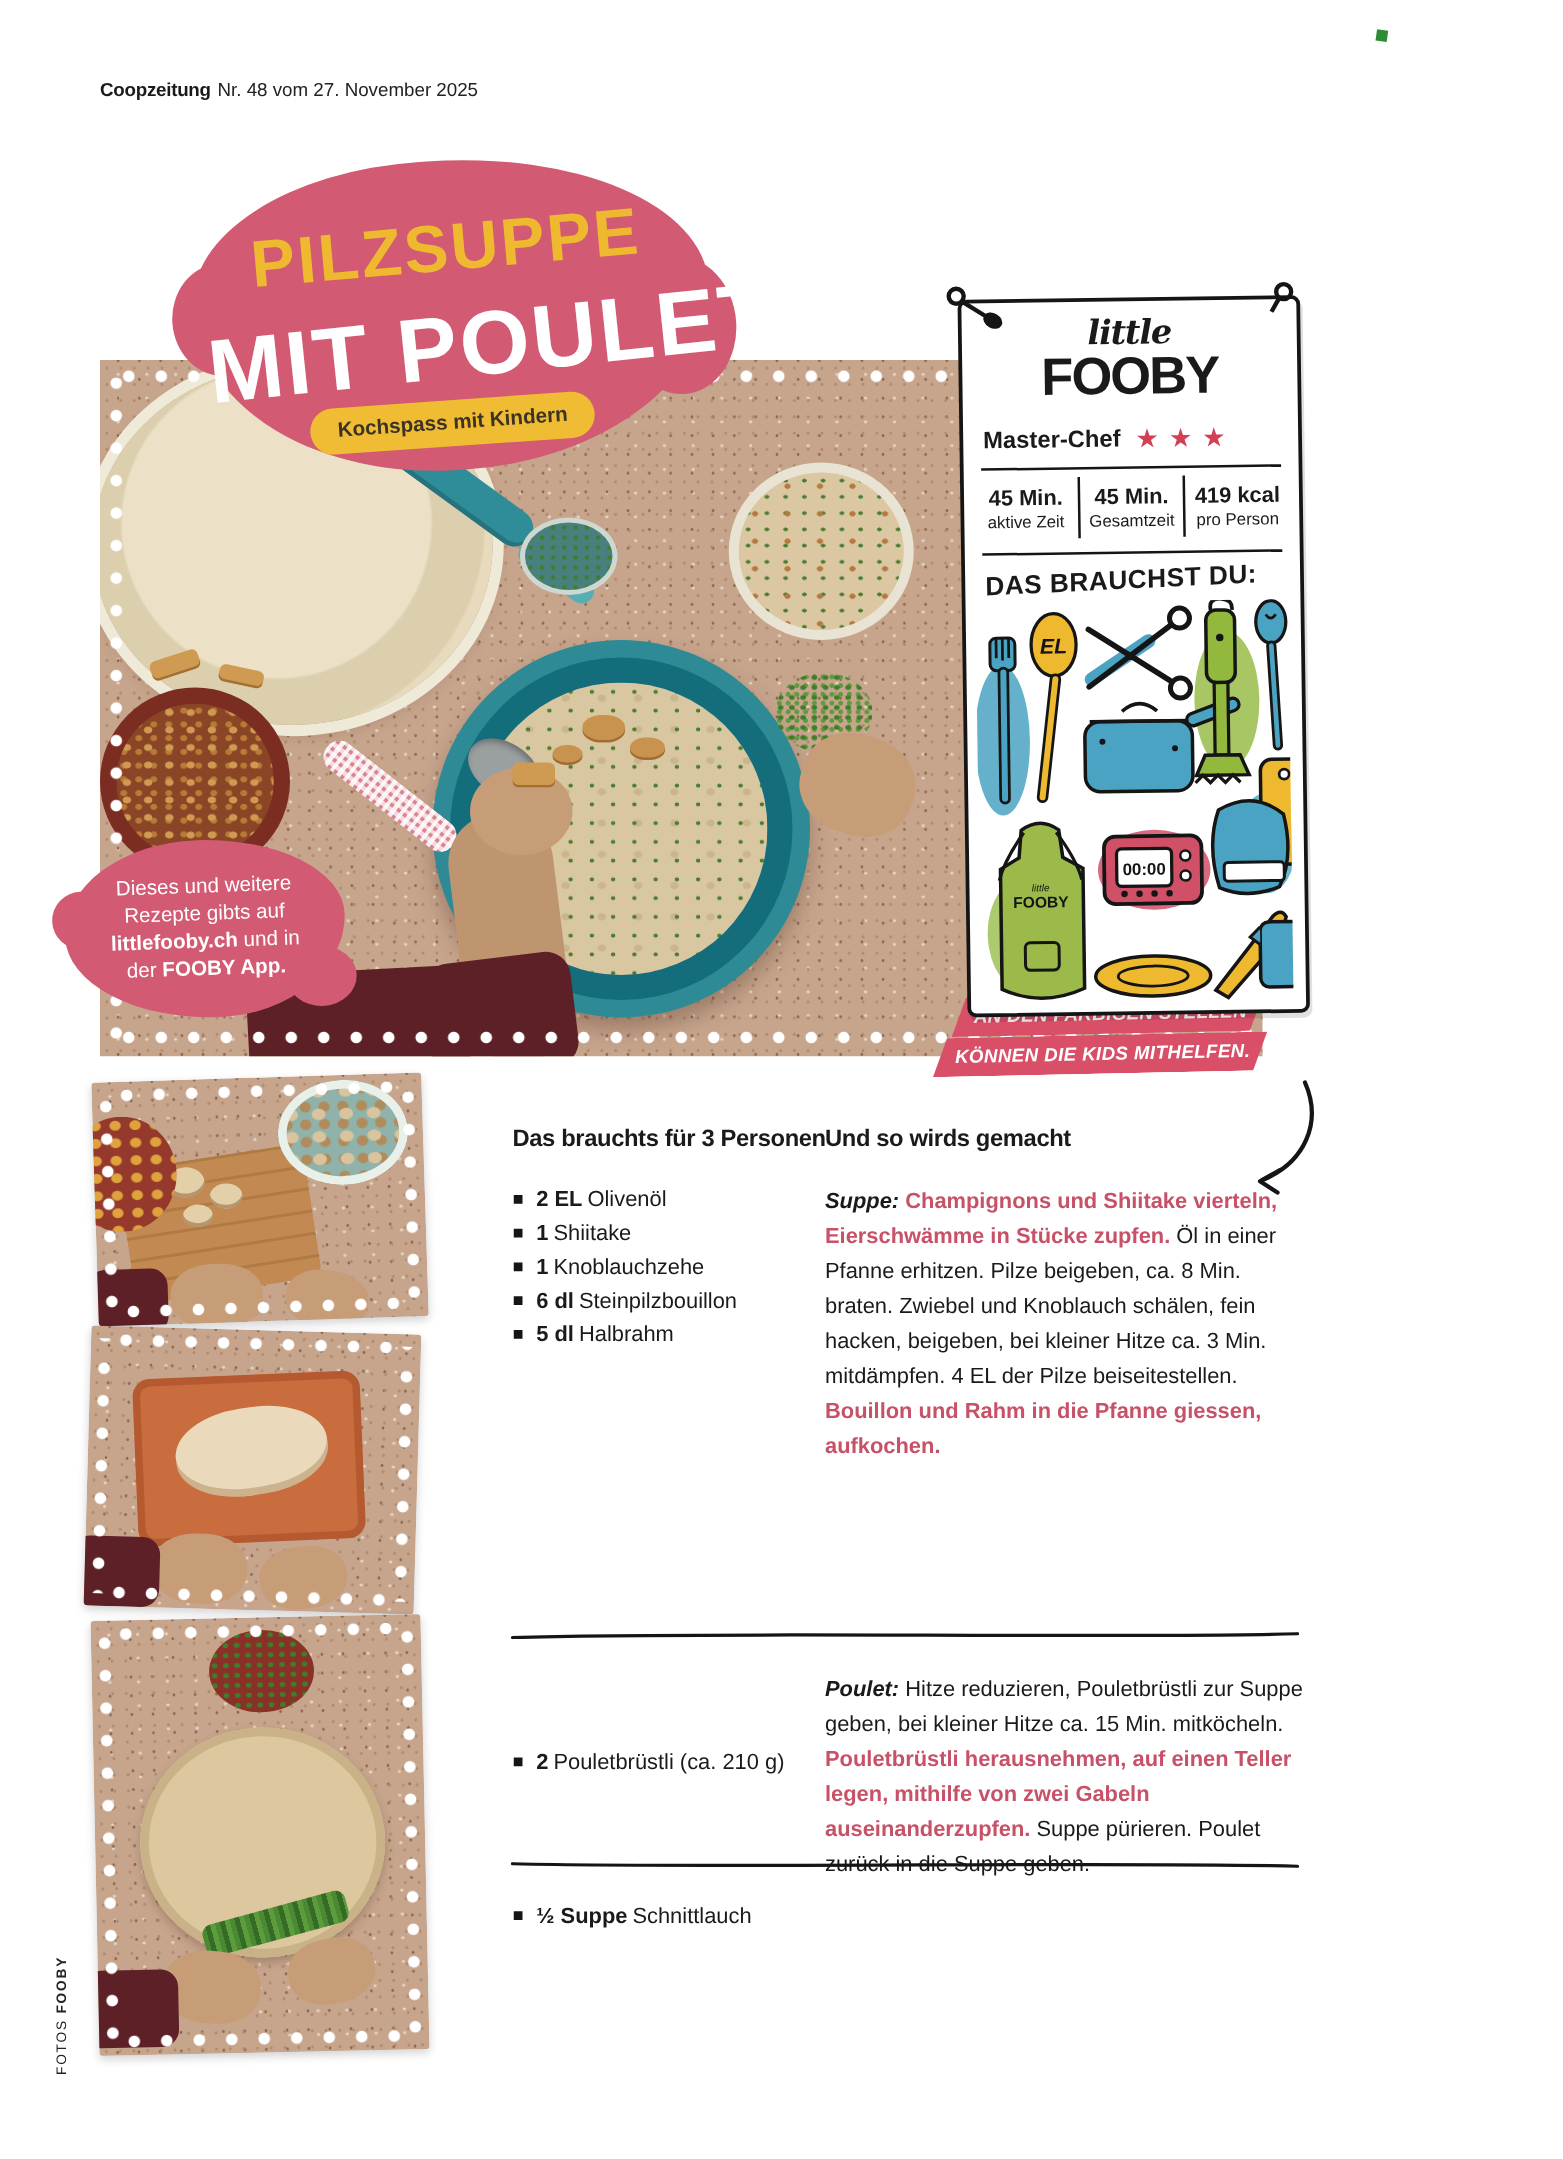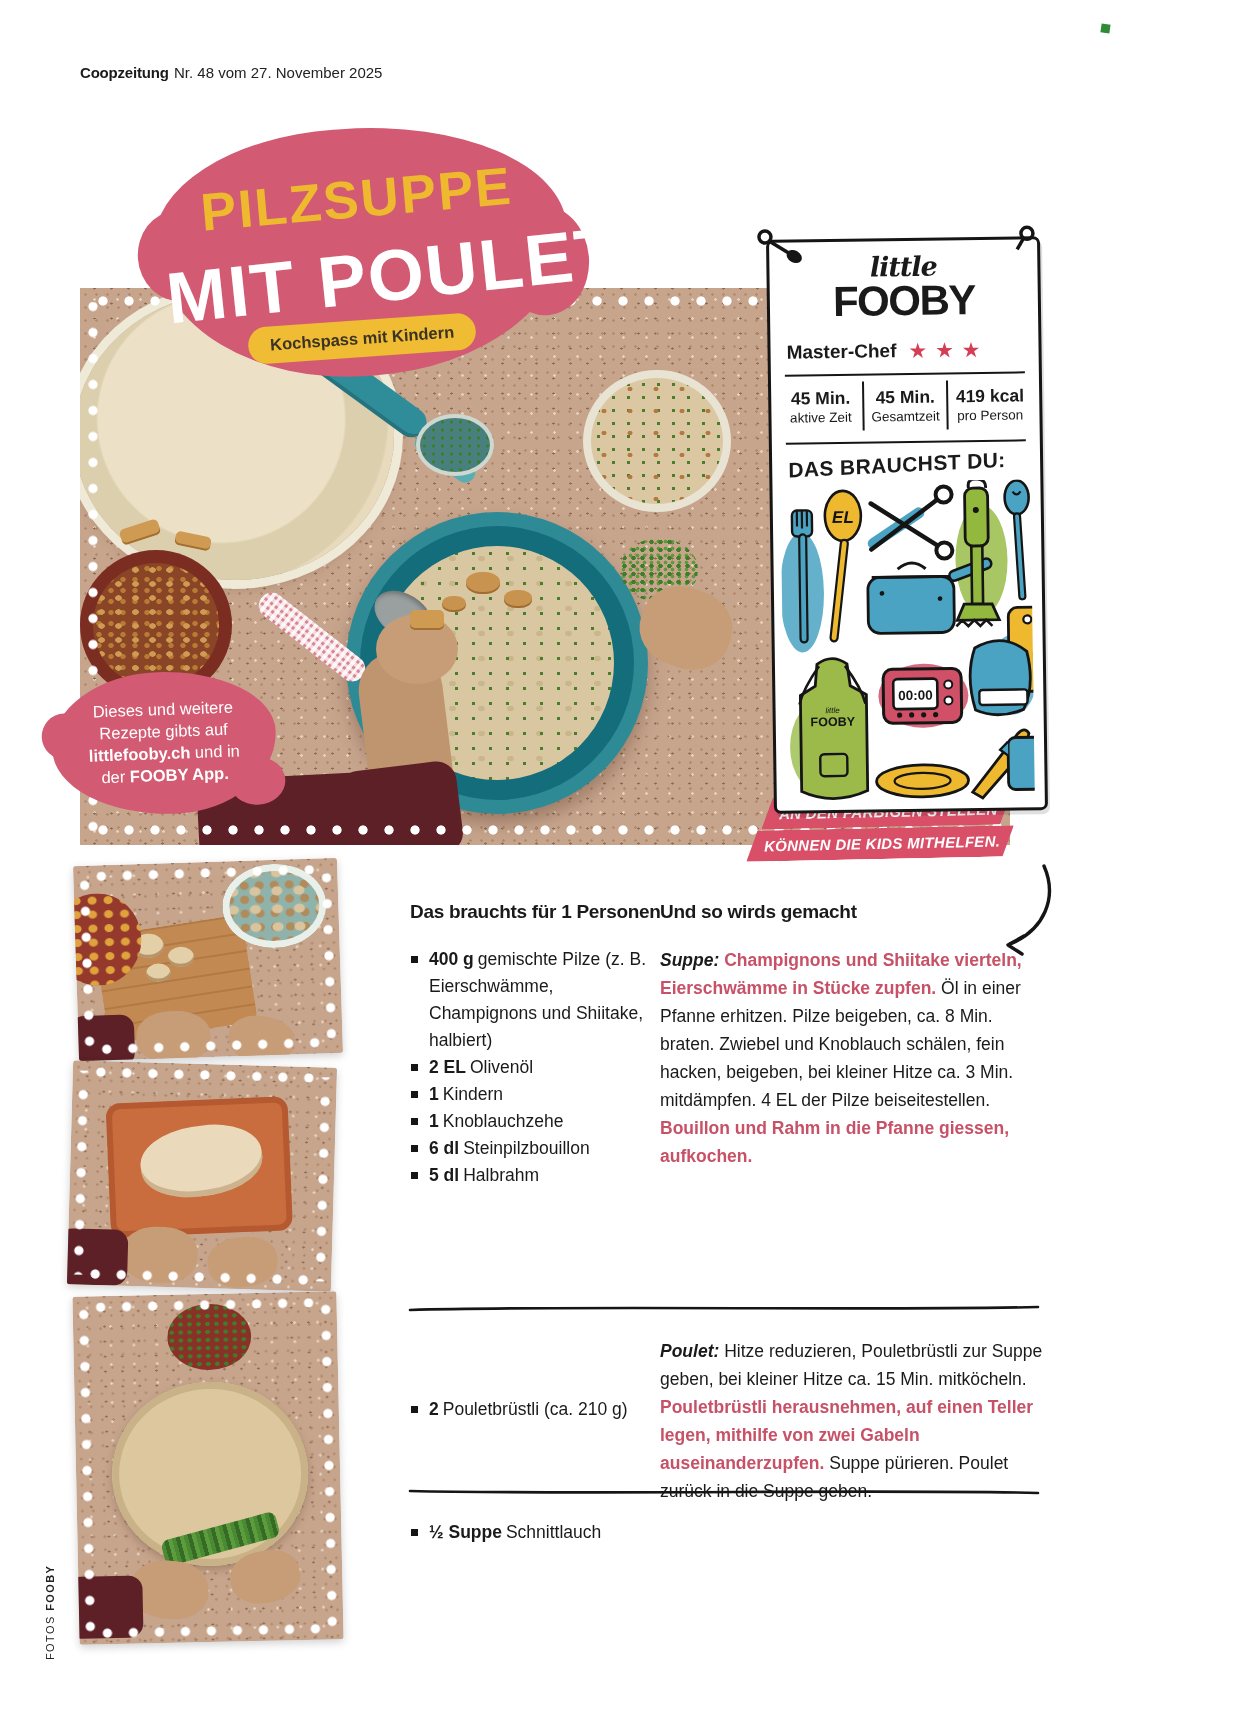--- a/index.html
+++ b/index.html
@@ -350,27 +350,26 @@
         <path d="M224,262 l-8,8 8,6" fill="#4aa3c2" stroke="#151515" stroke-width="2.4"></path>
       </g>
     </svg>
   </div>
 
   <svg id="arrow" class="abs" width="78" height="100">
     <path d="M62,6 C76,38 62,70 28,84" fill="none" stroke="#151515" stroke-width="3.4" stroke-linecap="round"></path>
     <path d="M42,76 L26,85 L40,94" fill="none" stroke="#151515" stroke-width="3.4" stroke-linecap="round" stroke-linejoin="round"></path>
   </svg>
 
-  <div class="abs colhead ch1">Das brauchts für 1 Personen</div>
+  <div class="abs colhead ch1">Das brauchts für 3 Personen</div>
   <div class="abs colhead ch2">Und so wirds gemacht</div>
 
   <ul class="abs ing-list g1">
-    <li><span class="qty">400 g</span><span>gemischte Pilze (z. B. Eierschwämme, Champignons und Shiitake, halbiert)</span></li>
     <li><span class="qty">2 EL</span><span>Olivenöl</span></li>
-    <li><span class="qty">1</span><span>Kindern</span></li>
+    <li><span class="qty">1</span><span>Shiitake</span></li>
     <li><span class="qty">1</span><span>Knoblauchzehe</span></li>
     <li><span class="qty">6 dl</span><span>Steinpilzbouillon</span></li>
     <li><span class="qty">5 dl</span><span>Halbrahm</span></li>
   </ul>
 
   <p class="abs step s1">
     <b class="lbl">Suppe:</b><span class="hl"> Champignons und Shiitake vierteln, Eierschwämme in Stücke zupfen.</span><span> Öl in einer Pfanne erhitzen. Pilze beigeben, ca. 8 Min. braten. Zwiebel und Knoblauch schälen, fein hacken, beigeben, bei kleiner Hitze ca. 3 Min. mitdämpfen. 4 EL der Pilze beiseitestellen.</span><span class="hl"> Bouillon und Rahm in die Pfanne giessen, aufkochen.</span>
   </p>
 
   <svg class="abs divider d1" width="632" height="10">

